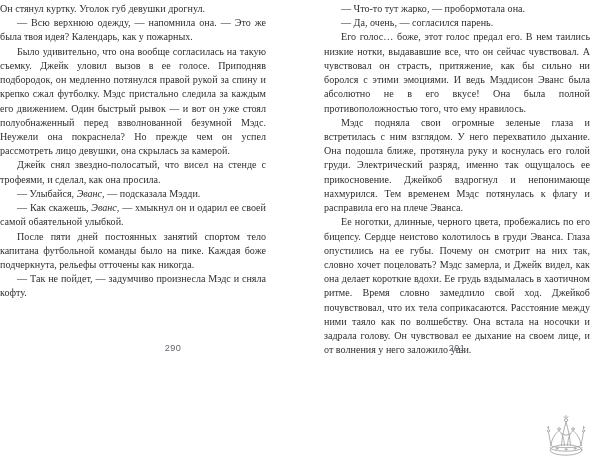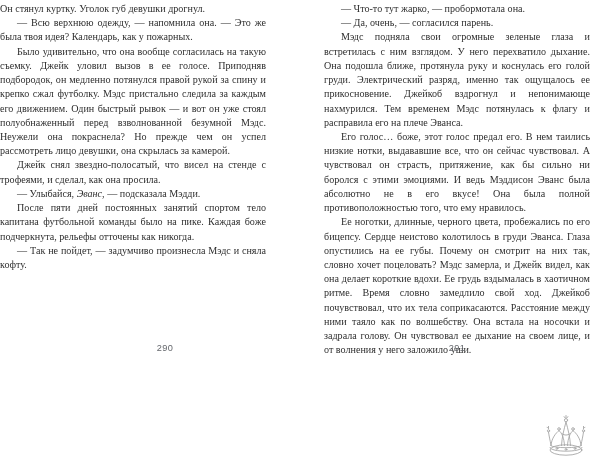--- a/index.html
+++ b/index.html
@@ -56,21 +56,21 @@
   }
   .folio {
     position: absolute;
     bottom: 19px;
     font-size: 9.2px;
     color: #63666b;
     letter-spacing: 0.4px;
     font-family: "Liberation Sans", sans-serif;
   }
   .folio-left {
-    left: 4px;
+    left: 12px;
     width: 266px;
     text-align: center;
     padding-left: 28px;
   }
   .folio-right {
     left: 24px;
     width: 266px;
     text-align: center;
     margin-top: 12px;
   }
@@ -89,32 +89,33 @@
 
 <div class="page-spread">
 
   <div class="page page-left">
     <div class="textblock" id="left-text">
         <p class="noindent">Он стянул куртку. Уголок губ девушки дрогнул.</p>
         <p>— Всю верхнюю одежду, — напомнила она. — Это же была твоя идея? Календарь, как у пожарных.</p>
         <p>Было удивительно, что она вообще согласилась на такую съемку. Джейк уловил вызов в ее голосе. Приподняв подбородок, он медленно потянулся правой рукой за спину и крепко сжал футболку. Мэдс пристально следила за каждым его движением. Один быстрый рывок — и вот он уже стоял полуобнаженный перед взволнованной безумной Мэдс. Неужели она покраснела? Но прежде чем он успел рассмотреть лицо девушки, она скрылась за камерой.</p>
         <p>Джейк снял звездно-полосатый, что висел на стенде с трофеями, и сделал, как она просила.</p>
         <p>— Улыбайся, <em>Эванс</em>, — подсказала Мэдди.</p>
+        <p>— Как скажешь, <em>Эванс</em>, — хмыкнул он и одарил ее своей самой обаятельной улыбкой.</p>
         <p>После пяти дней постоянных занятий спортом тело капитана футбольной команды было на пике. Каждая боже подчеркнута, рельефы отточены как никогда.</p>
         <p>— Так не пойдет, — задумчиво произнесла Мэдс и сняла кофту.</p>
       </div>
     <div class="folio folio-left">290</div>
   </div>
 
   <div class="page page-right">
     <div class="textblock" id="right-text">
         <p>— Что-то тут жарко, — пробормотала она.</p>
         <p>— Да, очень, — согласился парень.</p>
+        <p>Его голос… боже, этот голос предал его. В нем таились низкие нотки, выдававшие все, что он сейчас чувствовал. А чувствовал он страсть, притяжение, как бы сильно ни боролся с этими эмоциями. И ведь Мэддисон Эванс была абсолютно не в его вкусе! Она была полной противоположностью того, что ему нравилось.</p>
         <p>Мэдс подняла свои огромные зеленые глаза и встретилась с ним взглядом. У него перехватило дыхание. Она подошла ближе, протянула руку и коснулась его голой груди. Электрический разряд, именно так ощущалось ее прикосновение. Джейкоб вздрогнул и непонимающе нахмурился. Тем временем Мэдс потянулась к флагу и расправила его на плече Эванса.</p>
-        <p>Его голос… боже, этот голос предал его. В нем таились низкие нотки, выдававшие все, что он сейчас чувствовал. А чувствовал он страсть, притяжение, как бы сильно ни боролся с этими эмоциями. И ведь Мэддисон Эванс была абсолютно не в его вкусе! Она была полной противоположностью того, что ему нравилось.</p>
         <p>Ее ноготки, длинные, черного цвета, пробежались по его бицепсу. Сердце неистово колотилось в груди Эванса. Глаза опустились на ее губы. Почему он смотрит на них так, словно хочет поцеловать? Мэдс замерла, и Джейк видел, как она делает короткие вдохи. Ее грудь вздымалась в хаотичном ритме. Время словно замедлило свой ход. Джейкоб почувствовал, что их тела соприкасаются. Расстояние между ними таяло как по волшебству. Она встала на носочки и задрала голову. Он чувствовал ее дыхание на своем лице, и от волнения у него заложило уши.</p>
       </div>
     <div class="folio folio-right">291</div>
   </div>
 
   <div class="ornament">
     <svg viewBox="0 0 52 48" width="52" height="48" aria-hidden="true">
       <g fill="none" stroke="#6f6f6f" stroke-width="0.9" stroke-linecap="round" stroke-linejoin="round">
 
         <ellipse cx="26" cy="38" rx="16" ry="5.2"></ellipse>

